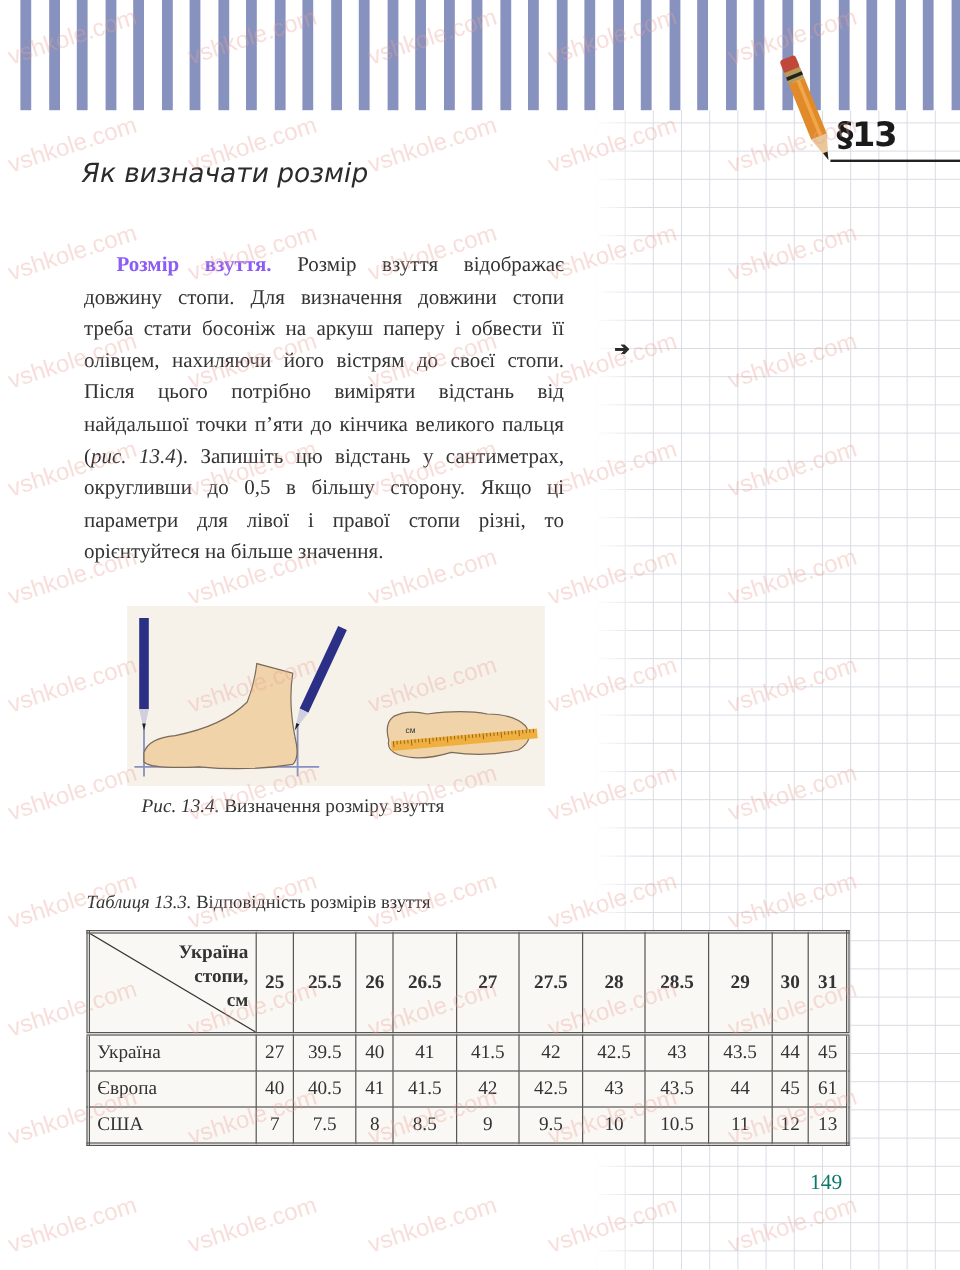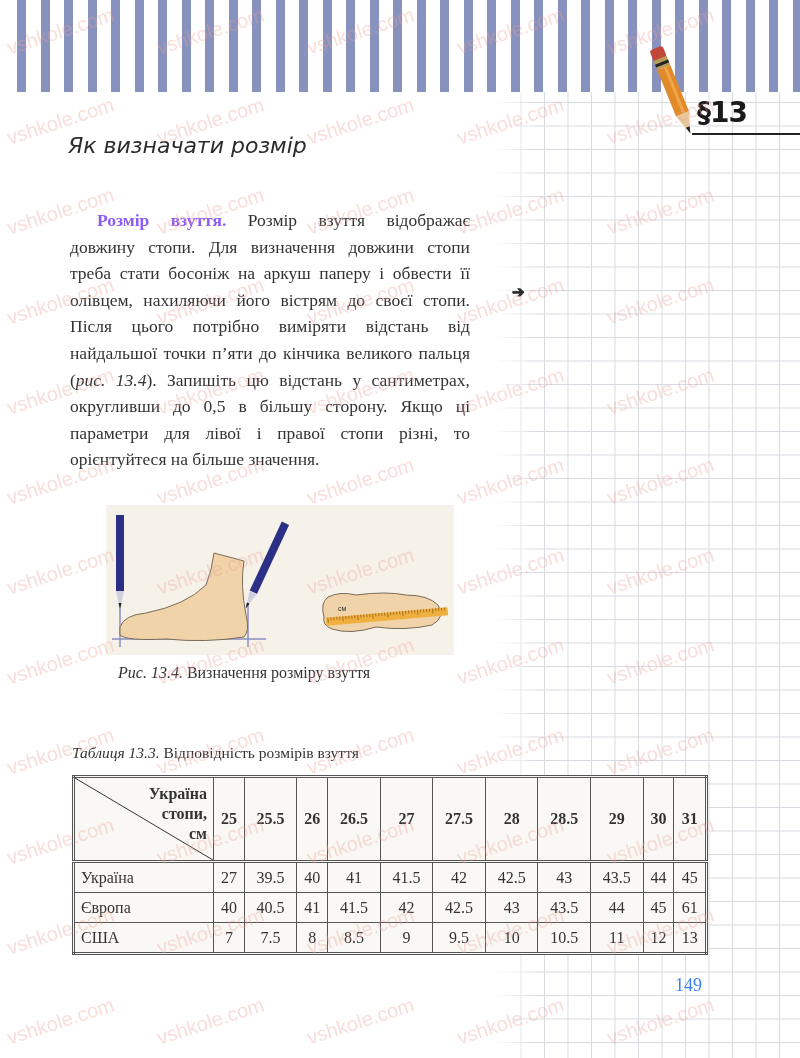--- a/index.html
+++ b/index.html
@@ -71,21 +71,21 @@
   table.sizes tr.head td { height:82px; font-weight:bold; font-size:16px; }
   table.sizes tr.head { border-bottom:3px double #555; }
   table.sizes tr.row td { height:29px; }
   table.sizes td.label { text-align:left; padding-left:6px; width:132px; }
   td.diag { position:relative; width:138px; }
   td.diag svg { position:absolute; left:0; top:0; width:100%; height:100%; }
   td.diag .dlabel {
     position:absolute; right:6px; top:6px; text-align:right; line-height:20px; font-weight:bold;
   }
   .page-number {
-    position:absolute; left:675px; top:975px; font-size:18px; color:#3b82f6;
+    position:absolute; left:675px; top:975px; font-size:18px; color:#0f766e;
   }
   .wm {
     position:absolute; font-family:"Liberation Sans", sans-serif; font-size:20px;
     color:rgba(235,160,150,0.35); transform:rotate(-18deg); pointer-events:none;
     white-space:nowrap;
   }
 </style>
 </head>
 <body>
 

